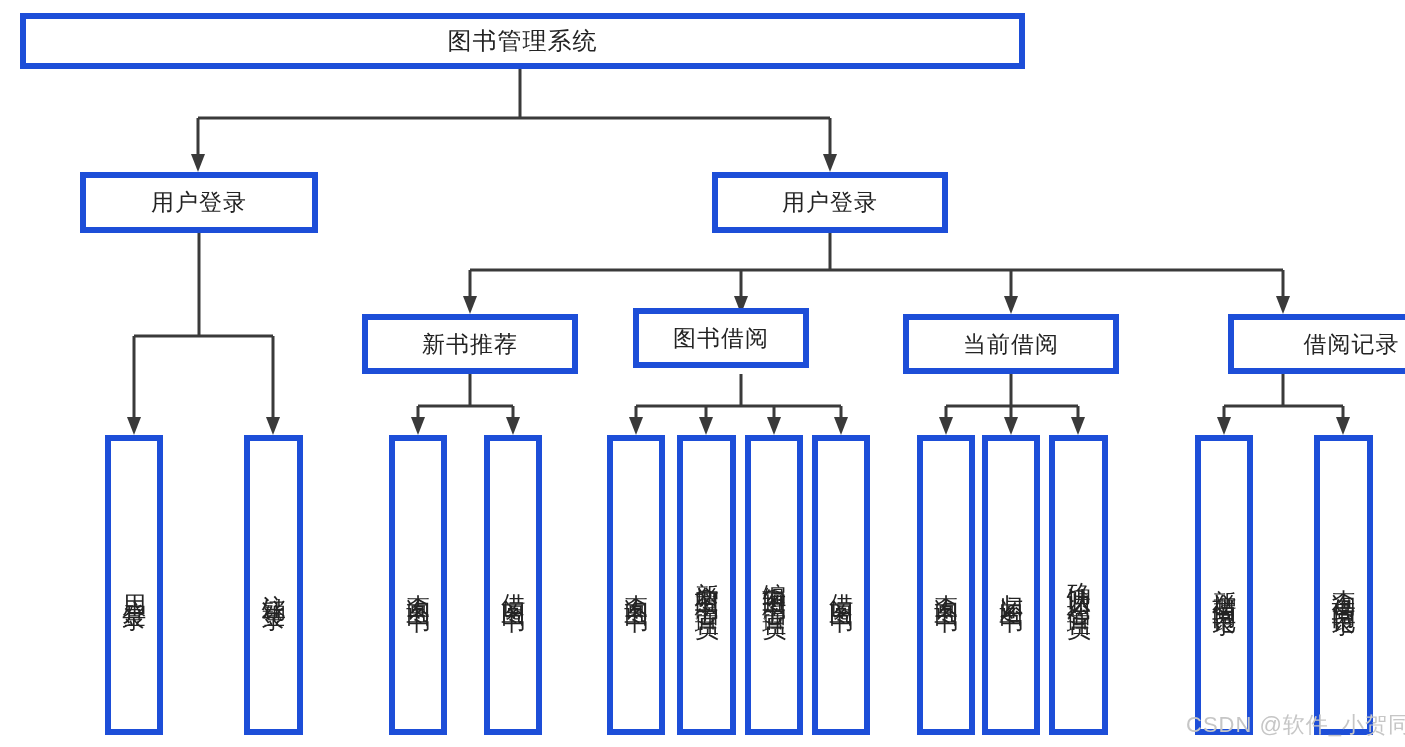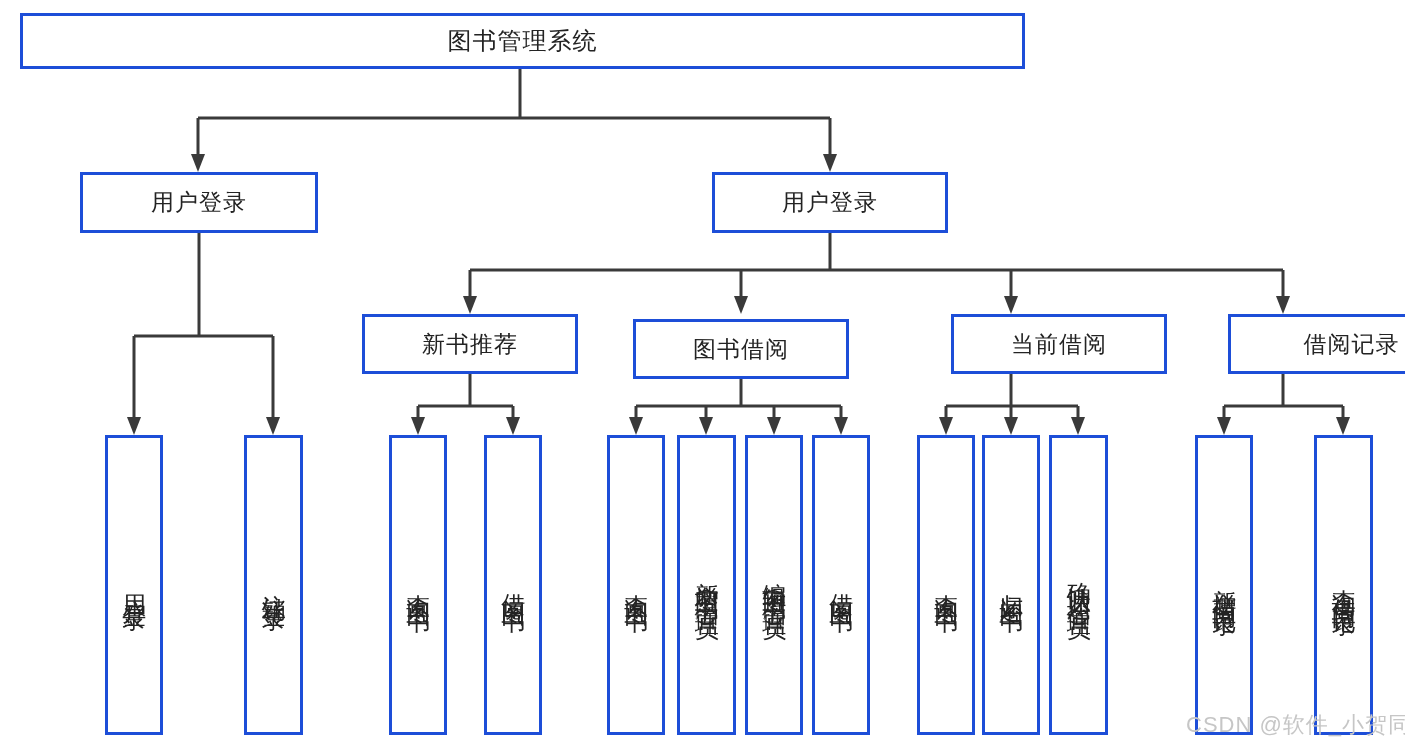--- a/index.html
+++ b/index.html
@@ -9,21 +9,21 @@
     background:#ffffff;
     font-family:"Liberation Sans","DejaVu Sans",sans-serif;
     overflow:hidden;
   }
   .connectors{position:absolute;left:0;top:0;width:1405px;height:747px;}
   .connectors path{stroke:#3a3a3a;stroke-width:3;fill:none;}
   .connectors polygon{fill:#3a3a3a;stroke:none;}
   .box{
     position:absolute;
     box-sizing:border-box;
-    border:3px solid #1d4ed8;
+    border:6px solid #1d4ed8;
     background:#ffffff;
     display:flex;align-items:center;justify-content:center;
     color:#232323;
   }
   .h{font-size:23px;letter-spacing:1px;white-space:nowrap;}
   .root-box{font-size:24px;}
   .v{
     writing-mode:vertical-rl;
     text-orientation:mixed;
     font-size:24px;
@@ -78,22 +78,22 @@
       <polygon points="1336,417 1350,417 1343,435"></polygon>
     </g>
   </svg>
 
   <div class="box h root-box" style="left:20px;top:13px;width:1005px;height:56px;">图书管理系统</div>
 
   <div class="box h" style="left:80px;top:172px;width:238px;height:61px;">用户登录</div>
   <div class="box h" style="left:712px;top:172px;width:236px;height:61px;">用户登录</div>
 
   <div class="box h" style="left:362px;top:314px;width:216px;height:60px;text-align:center;">新书推荐</div>
-  <div class="box h" style="left:633px;top:319px;width:216px;height:60px;">图书借阅</div>
-  <div class="box h" style="left:903px;top:314px;width:216px;height:60px;margin-left:48px;">当前借阅</div>
+  <div class="box h" style="left:633px;top:308px;width:176px;height:60px;">图书借阅</div>
+  <div class="box h" style="left:903px;top:314px;width:216px;height:60px;">当前借阅</div>
   <div class="box h" style="left:1222px;top:314px;width:247px;height:60px;margin-left:6px;">借阅记录</div>
 
   <div class="box v" style="left:105px;top:435px;width:58px;height:300px;">用户登录</div>
   <div class="box v" style="left:244px;top:435px;width:59px;height:300px;">注销登录</div>
 
   <div class="box v" style="left:389px;top:435px;width:58px;height:300px;">查询图书</div>
   <div class="box v" style="left:484px;top:435px;width:58px;height:300px;">借阅图书</div>
 
   <div class="box v" style="left:607px;top:435px;width:58px;height:300px;">查询图书</div>
   <div class="box v" style="left:677px;top:435px;width:59px;height:300px;">新增图书（管理员）</div>

